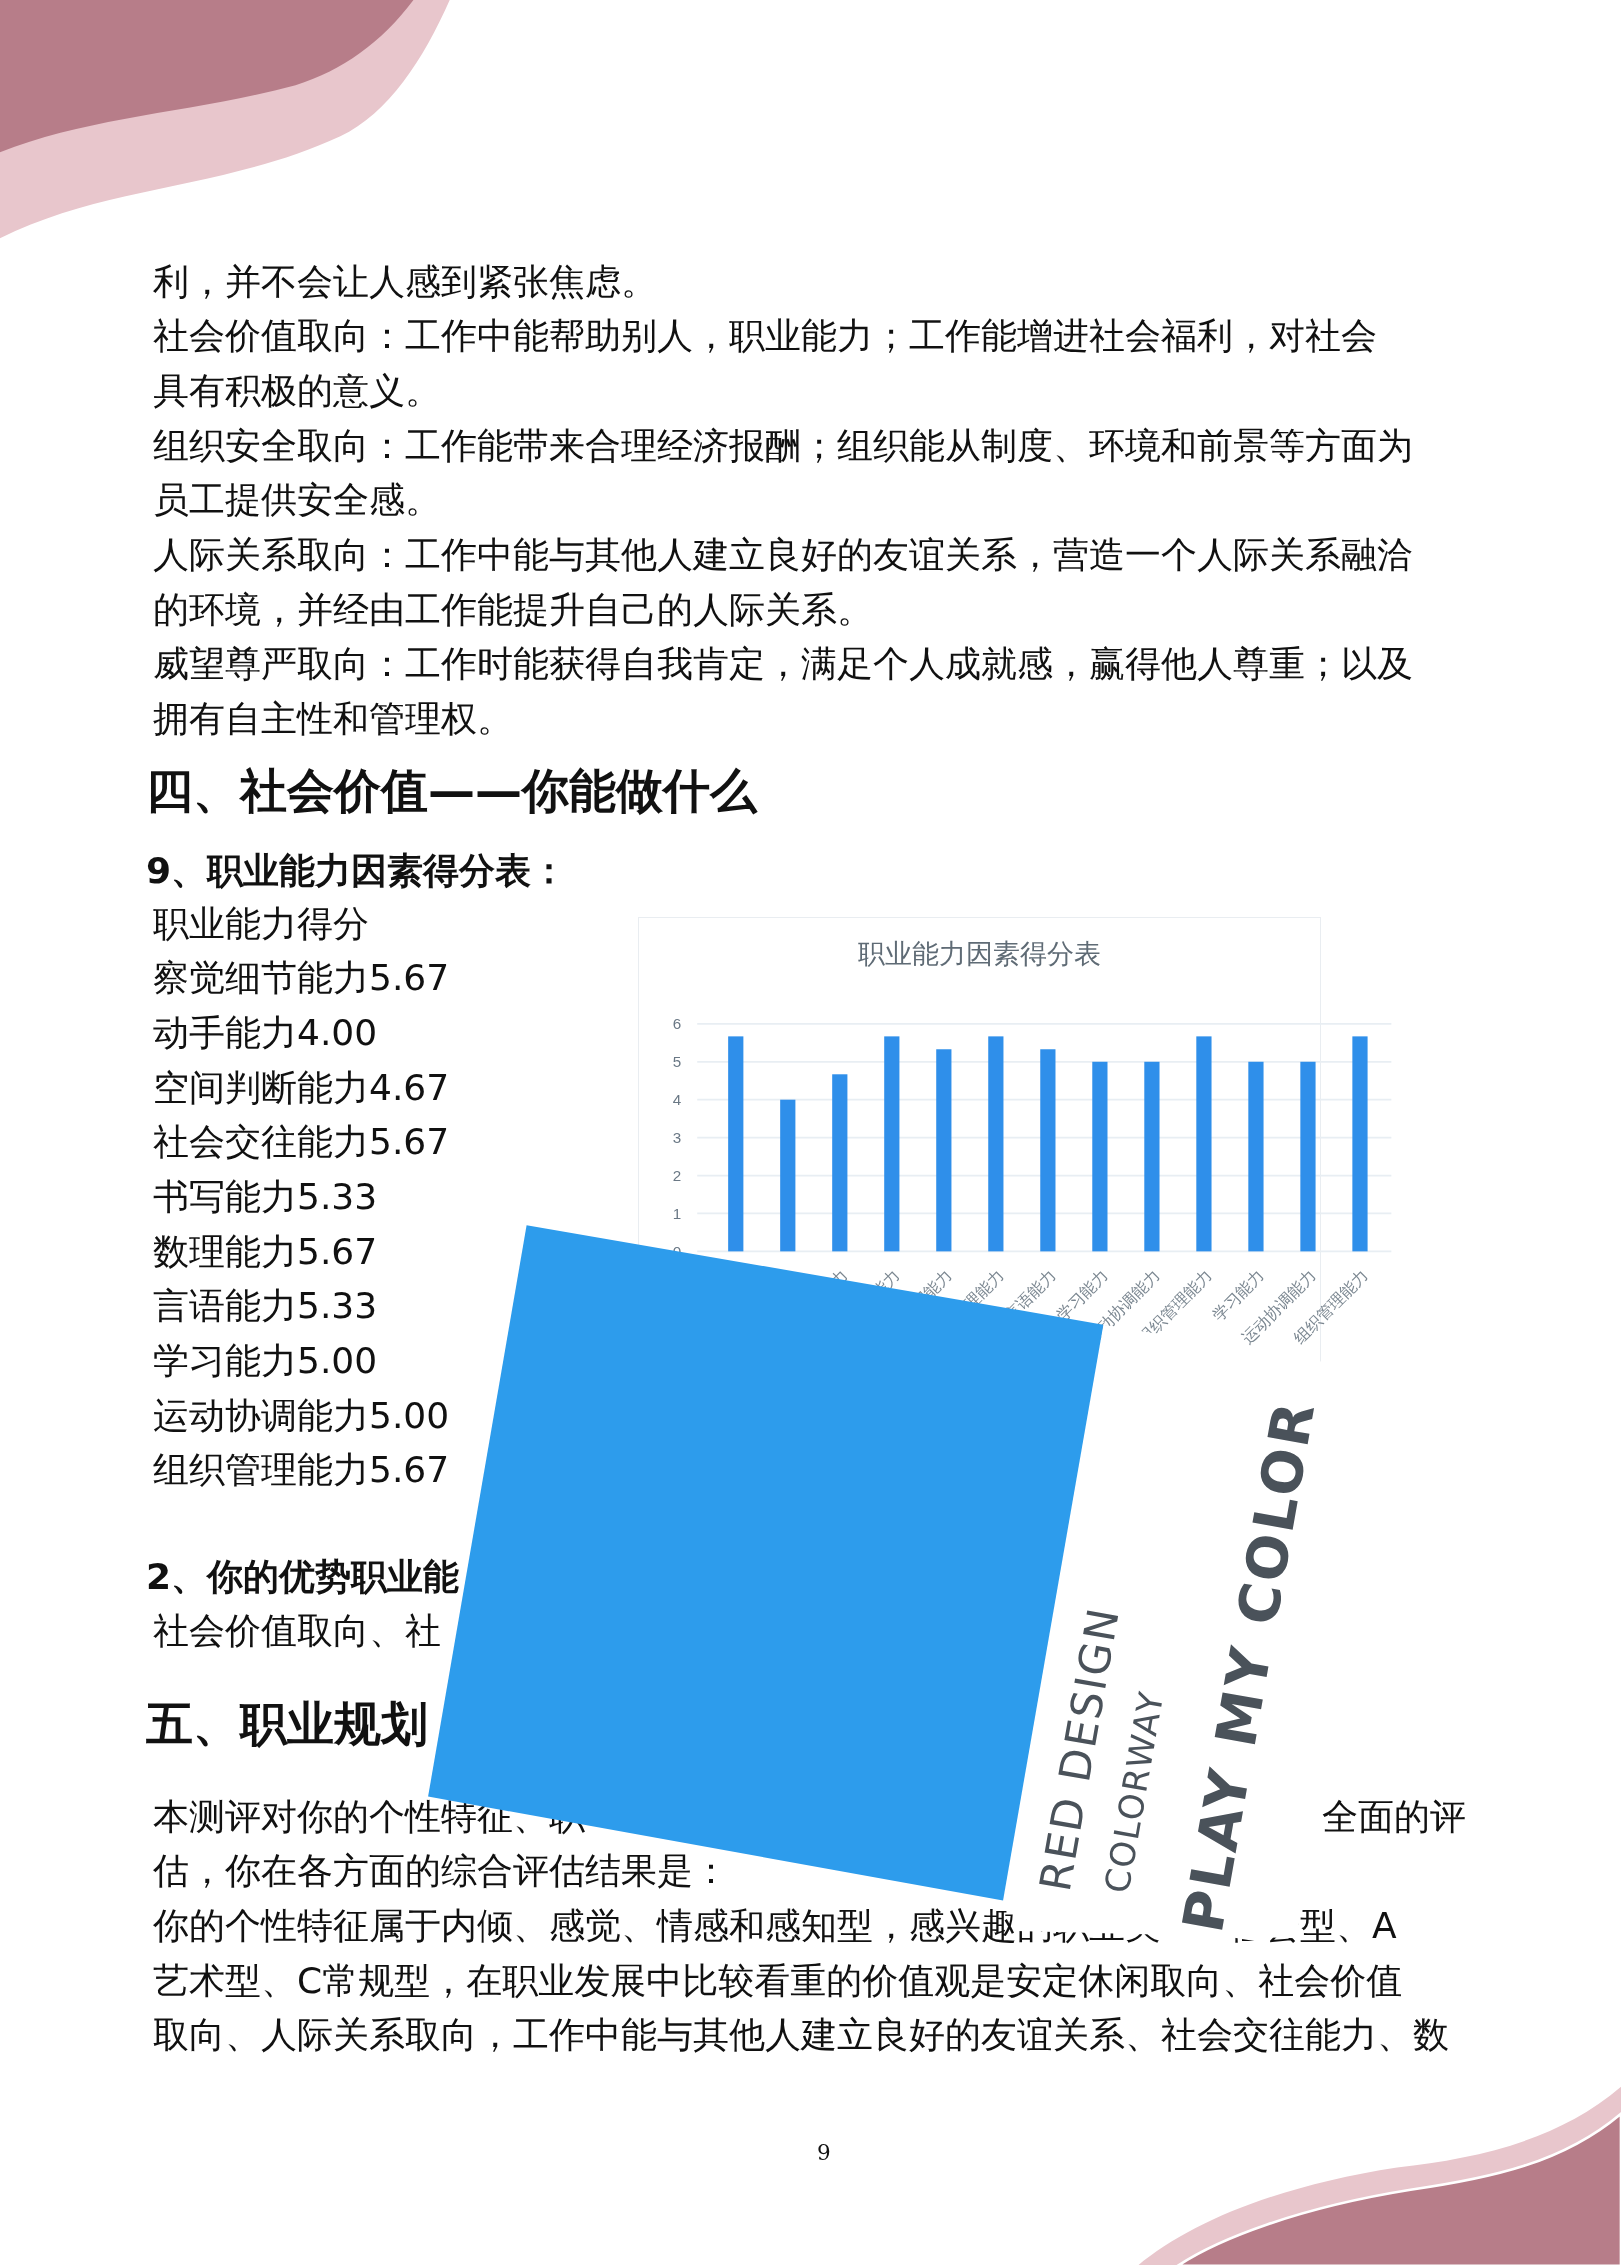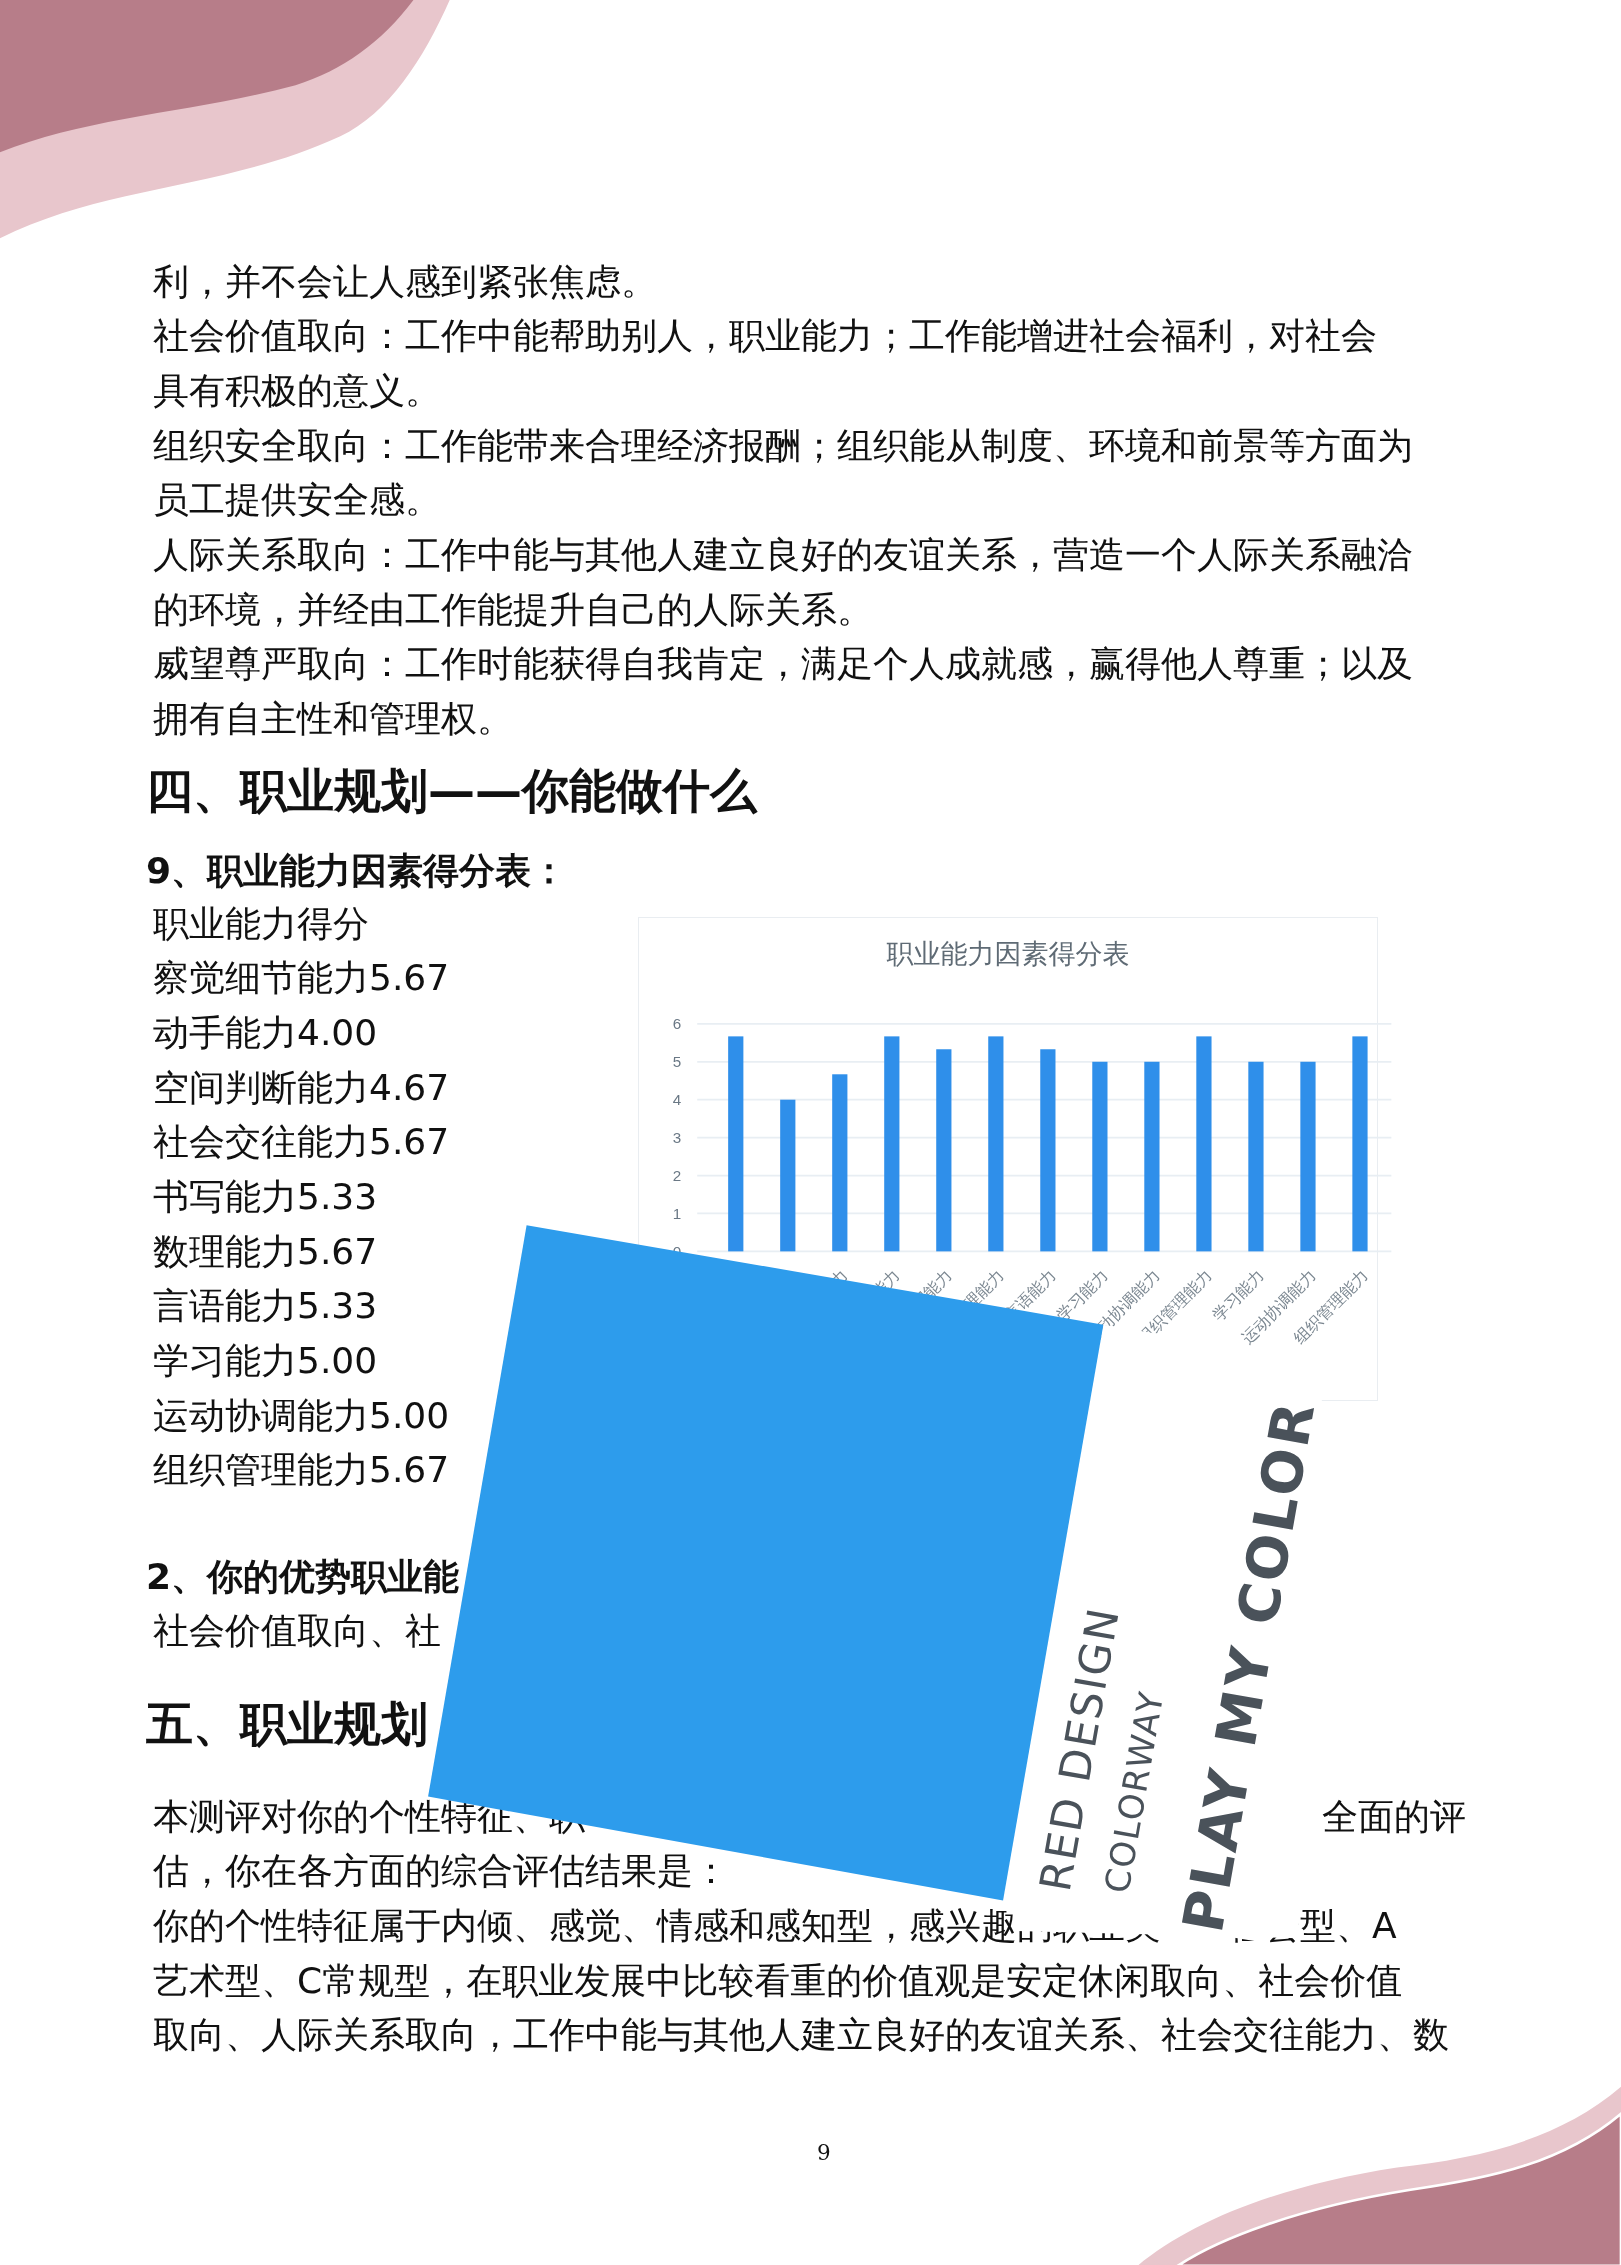--- a/index.html
+++ b/index.html
@@ -10,21 +10,21 @@
     color: #111111;
   }
   .deco { position: absolute; left: 0; top: 0; width: 1621px; height: 2266px; pointer-events: none; }
   .text-line {
     position: absolute; left: 153px; font-size: 36px; line-height: 43px;
     white-space: nowrap; letter-spacing: 0px;
   }
   .h1 { position: absolute; left: 146px; font-size: 47px; font-weight: bold; line-height: 54px; white-space: nowrap; }
   .h2 { position: absolute; left: 146px; font-size: 36px; font-weight: bold; line-height: 43px; white-space: nowrap; }
   .chart-frame {
-    position: absolute; left: 638px; top: 917px; width: 740px; height: 484px;
+    position: absolute; left: 638px; top: 917px; width: 683px; height: 484px;
     border: 1.8px solid #e9edf1; background: #ffffff; box-sizing: border-box;
   }
   .chart-title {
     position: absolute; left: 0; right: 0; top: 18px; text-align: center;
     font-family: "DejaVu Serif", "Liberation Serif", serif;
     font-size: 27px; color: #5f6b75;
   }
   .chart-svg { position: absolute; left: 0; top: 0; }
   .blue-quad { position: absolute; left: 0; top: 0; }
   .overlay-card { position: absolute; left: 0; top: 0; }
@@ -53,21 +53,21 @@
   <div class="text-line" style="top:314px">社会价值取向：工作中能帮助别人，职业能力；工作能增进社会福利，对社会</div>
   <div class="text-line" style="top:369px">具有积极的意义。</div>
   <div class="text-line" style="top:424px">组织安全取向：工作能带来合理经济报酬；组织能从制度、环境和前景等方面为</div>
   <div class="text-line" style="top:478px">员工提供安全感。</div>
   <div class="text-line" style="top:533px">人际关系取向：工作中能与其他人建立良好的友谊关系，营造一个人际关系融洽</div>
   <div class="text-line" style="top:588px">的环境，并经由工作能提升自己的人际关系。</div>
   <div class="text-line" style="top:642px">威望尊严取向：工作时能获得自我肯定，满足个人成就感，赢得他人尊重；以及</div>
   <div class="text-line" style="top:697px">拥有自主性和管理权。</div>
 </div>
 
-<div class="h1" style="top:764px">四、职业规划——你能做什么</div>
+<div class="h1" style="top:764px">四、社会价值——你能做什么</div>
 <div class="h2" style="top:849px">9、职业能力因素得分表：</div>
 
 <div>
   <div class="text-line" style="top:902px">职业能力得分</div>
   <div class="text-line" style="top:956px">察觉细节能力5.67</div>
   <div class="text-line" style="top:1011px">动手能力4.00</div>
   <div class="text-line" style="top:1066px">空间判断能力4.67</div>
   <div class="text-line" style="top:1120px">社会交往能力5.67</div>
   <div class="text-line" style="top:1175px">书写能力5.33</div>
   <div class="text-line" style="top:1230px">数理能力5.67</div>

